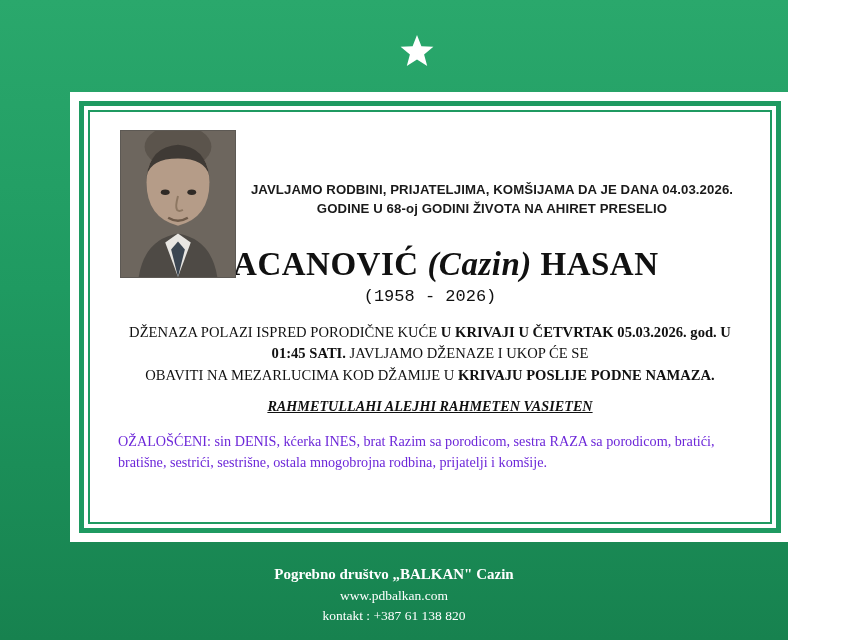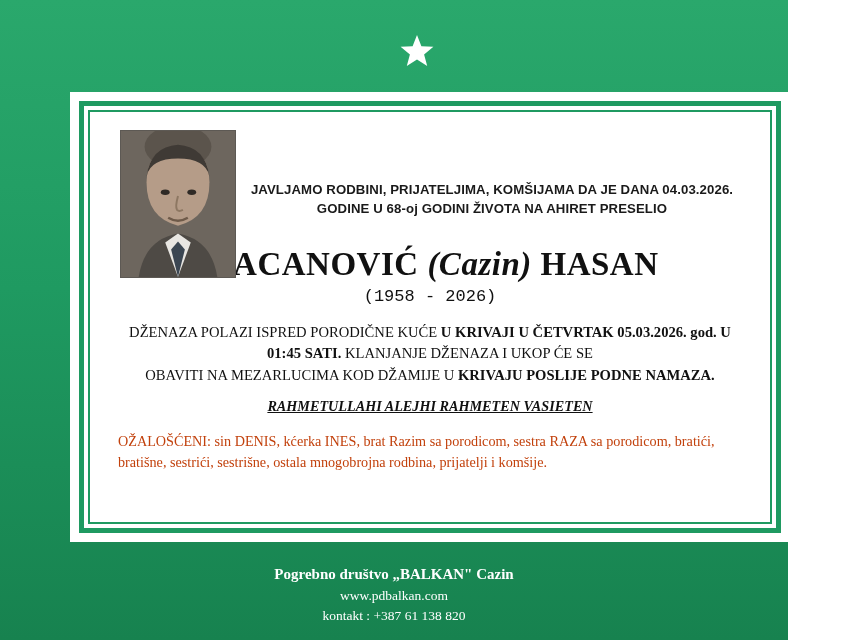--- a/index.html
+++ b/index.html
@@ -142,21 +142,21 @@
     font-weight: bold;
     text-decoration: underline;
     color: #111111;
   }
 
   .mourners {
     margin-top: 16px;
     text-align: left;
     font-family: "Liberation Serif", serif;
     font-size: 14.2px;
-    color: #c2410c;
+    color: #6d28d9;
     line-height: 1.5;
     padding: 0 6px;
   }
 
   .footer {
     position: absolute;
     left: 0;
     right: 0;
     bottom: 14px;
     text-align: center;
@@ -208,21 +208,21 @@
             <div class="name">
               <span>MACANOVIĆ</span>
               <span class="mid">(Cazin)</span>
               <span>HASAN</span>
             </div>
 
             <div class="years">(1958 - 2026)</div>
 
             <div class="body-block">
               <span>DŽENAZA POLAZI ISPRED PORODIČNE KUĆE </span><b>U KRIVAJI U ČETVRTAK 05.03.2026. god. U</b><br>
-              <b>01:45 SATI.</b><span> KLANJANJE DŽENAZA I UKOP ĆE SE</span><br>
+              <b>01:45 SATI.</b><span> JAVLJAMO DŽENAZE I UKOP ĆE SE</span><br>
               <span>OBAVITI NA MEZARLUCIMA KOD DŽAMIJE U </span><b>KRIVAJU POSLIJE PODNE NAMAZA.</b>
             </div>
 
             <div class="duaa">RAHMETULLAHI ALEJHI RAHMETEN VASIETEN</div>
 
             <div class="mourners">OŽALOŠĆENI: sin DENIS, kćerka INES, brat Razim sa porodicom, sestra RAZA sa porodicom, bratići, bratišne, sestrići, sestrišne, ostala mnogobrojna rodbina, prijatelji i komšije.</div>
 
           </div>
         </div>
       </div>

